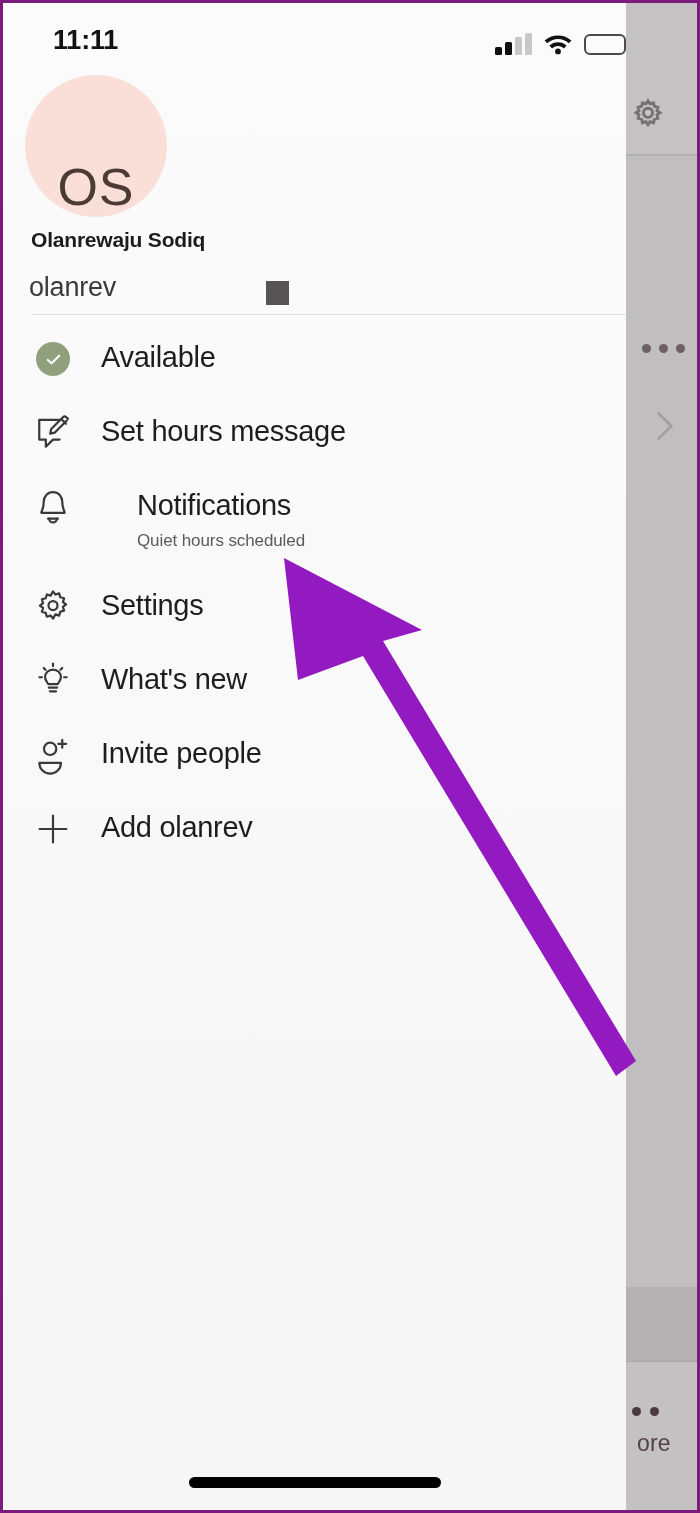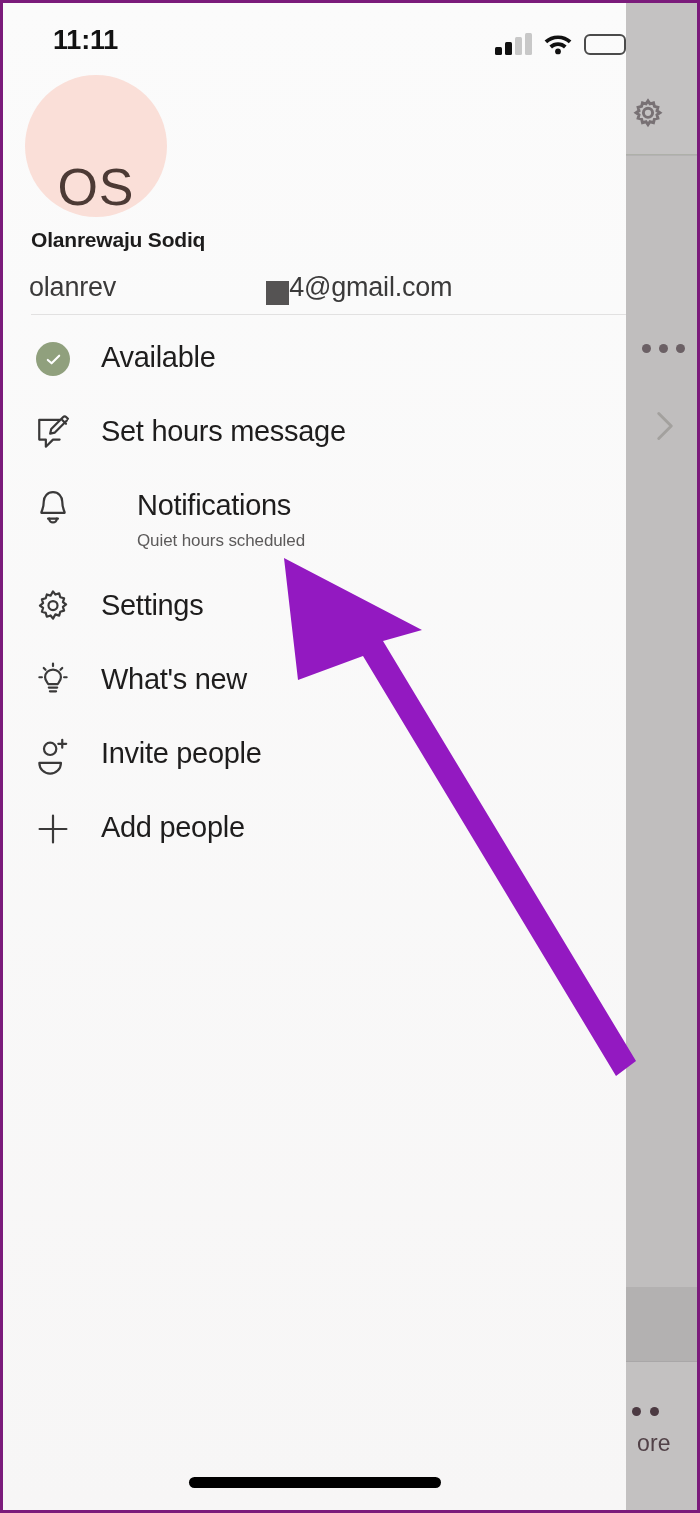--- a/index.html
+++ b/index.html
@@ -361,21 +361,20 @@
 
     <div id="avatar">
       <span id="avatar-initials">OS</span>
     </div>
 
     <div id="profile-name">Olanrewaju Sodiq</div>
 
     <div id="profile-email-row">
       <span id="profile-email-a">olanrev</span>
       <span id="email-redaction"></span>
-      <span id="profile-email-b">4@gmail.com</span>
     </div>
 
     <div id="profile-divider"></div>
 
     <div id="menu">
 
       <div class="menu-item">
         <span class="menu-icon">
           <span class="avail-dot">
             <svg viewBox="0 0 20 20" fill="none" stroke="#ffffff" stroke-width="2.2" stroke-linecap="round" stroke-linejoin="round">
@@ -453,21 +452,21 @@
         </span>
       </div>
 
       <div class="menu-item">
         <span class="menu-icon">
           <svg viewBox="0 0 40 40" fill="none" stroke="#3a3939" stroke-width="2" stroke-linecap="round">
             <path d="M20 7.8v24.4M7.8 20h24.4"></path>
           </svg>
         </span>
         <span class="menu-text">
-          <div class="menu-label">Add people</div>
+          <div class="menu-label">Add olanrev</div>
         </span>
       </div>
 
     </div>
 
     <div id="home-indicator"></div>
   </div>
 
   <span id="pointer-arrow">
     <svg viewBox="0 0 390 530" width="390" height="530">

